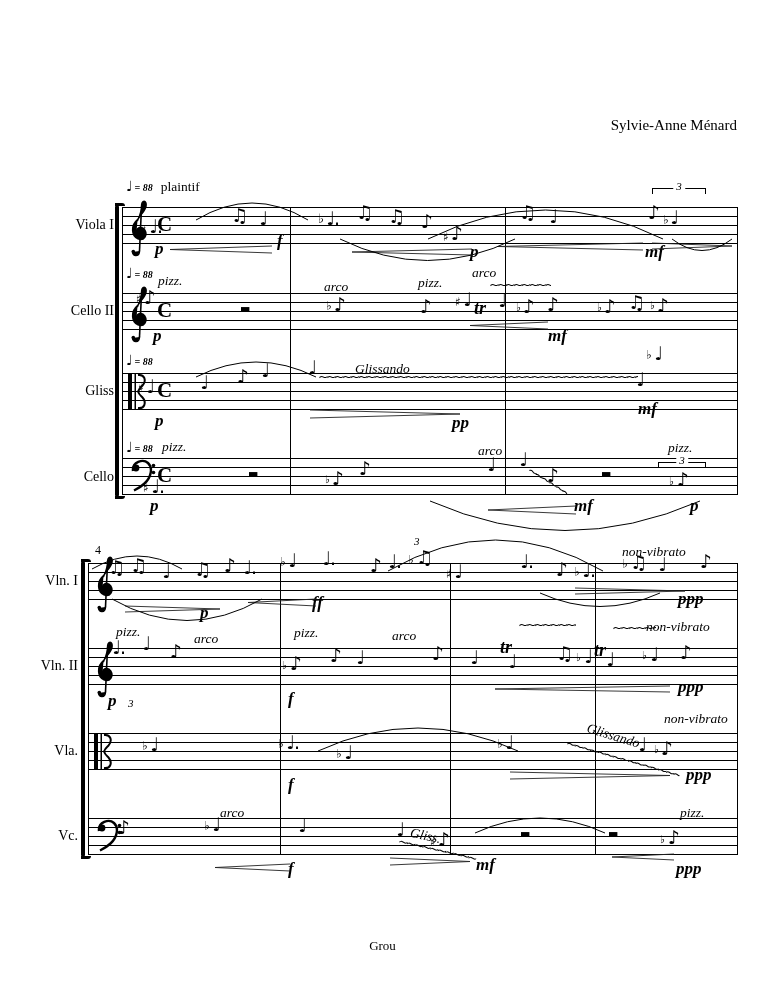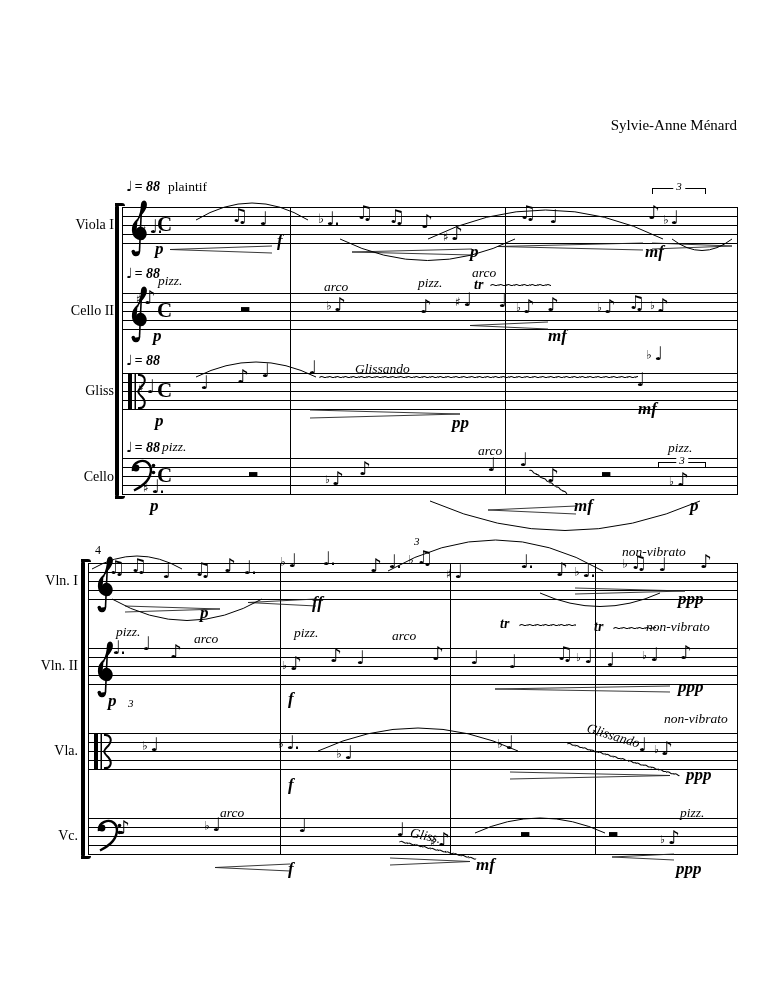--- a/index.html
+++ b/index.html
@@ -13,31 +13,31 @@
          background:repeating-linear-gradient(to bottom,#000 0,#000 1px,transparent 1px,transparent 9px);}
   .barline{position:absolute;width:1px;background:#000;}
   .bracket{position:absolute;width:4px;background:#000;border-radius:2px;}
   .bracket:before,.bracket:after{content:"";position:absolute;left:0;width:10px;height:3px;background:#000;}
   .bracket:before{top:-2px;border-radius:0 3px 0 0;}
   .bracket:after{bottom:-2px;border-radius:0 0 3px 0;}
   .label{position:absolute;font-size:14px;text-align:right;white-space:nowrap;}
   .timesig{position:absolute;font-weight:bold;font-size:21px;line-height:1;}
   .tempo{position:absolute;white-space:nowrap;font-size:13px;}
   .tempo .tnote{font-family:"DejaVu Sans",sans-serif;font-size:14px;}
-  .tempo .tval{font-weight:bold;font-style:italic;font-size:14px;margin-left:2px;}
+  .tempo .tval{font-weight:bold;font-style:italic;font-size:10px;margin-left:2px;}
   .tempo .texp{font-size:13.5px;margin-left:8px;}
   .mnum{position:absolute;font-size:12px;}
   .clef{position:absolute;}
   .clef *{fill:#000;}
   .clef [fill="none"]{fill:none;}
   
   .t{position:absolute;white-space:nowrap;line-height:1;}
   .dyn{font-style:italic;font-weight:bold;font-size:17px;}
   .tech{font-style:italic;font-size:13.5px;}
-  .trill{font-style:italic;font-weight:bold;font-size:14px;}
+  .trill{font-style:italic;font-weight:bold;font-size:18px;margin-top:21px;}
   .num{font-style:italic;font-size:11px;}
   .note{position:absolute;font-family:"DejaVu Sans",sans-serif;font-size:19px;
         line-height:1;letter-spacing:-1px;}
   .wavy{position:absolute;font-family:"DejaVu Sans",sans-serif;font-size:13px;line-height:10px;
         letter-spacing:-3px;overflow:hidden;height:11px;transform-origin:0 50%;}
   .hp,.slur{position:absolute;overflow:visible;}
   .trip{position:absolute;border-top:1px solid #000;border-left:1px solid #000;border-right:1px solid #000;height:5px;}
   .trip span{position:absolute;top:-8px;left:50%;transform:translateX(-50%);
              background:#fff;padding:0 3px;font-style:italic;font-size:11px;line-height:1;}
 </style>
@@ -420,13 +420,14 @@
       <span class="wavy" style="width: 80px; left: 398px; top: 836px; transform: rotate(13deg);">~~~~~~~~~~~~~~~~</span>
       <span class="wavy" style="width: 46px; left: 528px; top: 464px; transform: rotate(32deg);">~~~~~~~~~~</span>
       <div class="trip" style="width: 52px; left: 652px; top: 188px;">
         <span>3</span>
       </div>
       <div class="trip" style="width: 46px; left: 658px; top: 462px;">
         <span>3</span>
       </div>
     </div>
 
+  <div class="footer">Grou</div>
 </div>
 
 </body></html>

